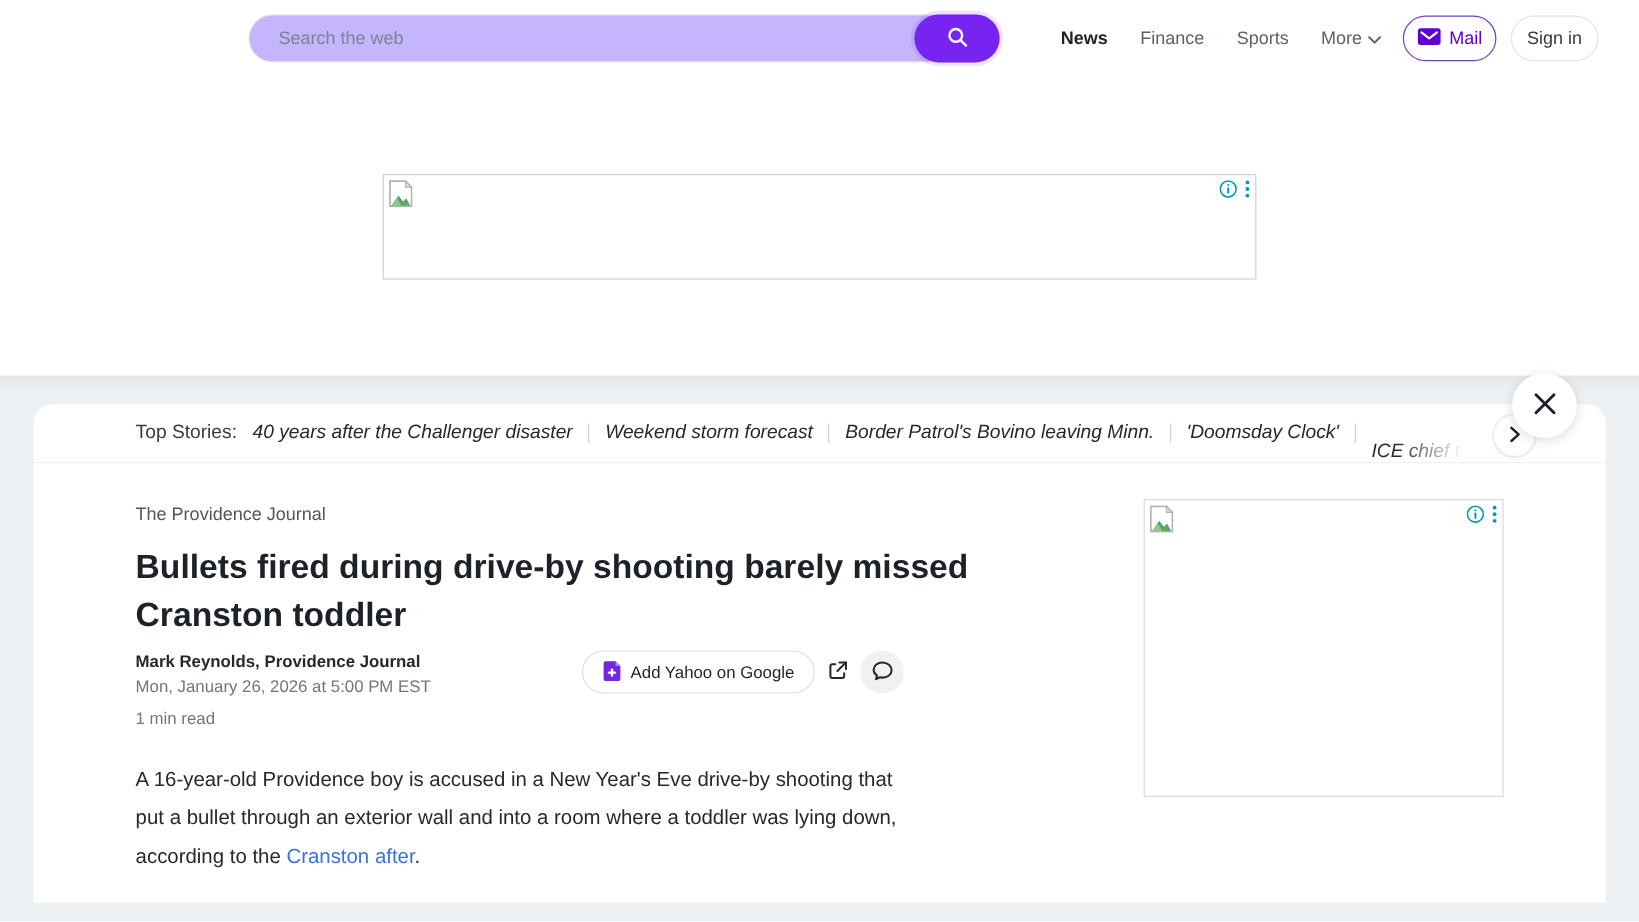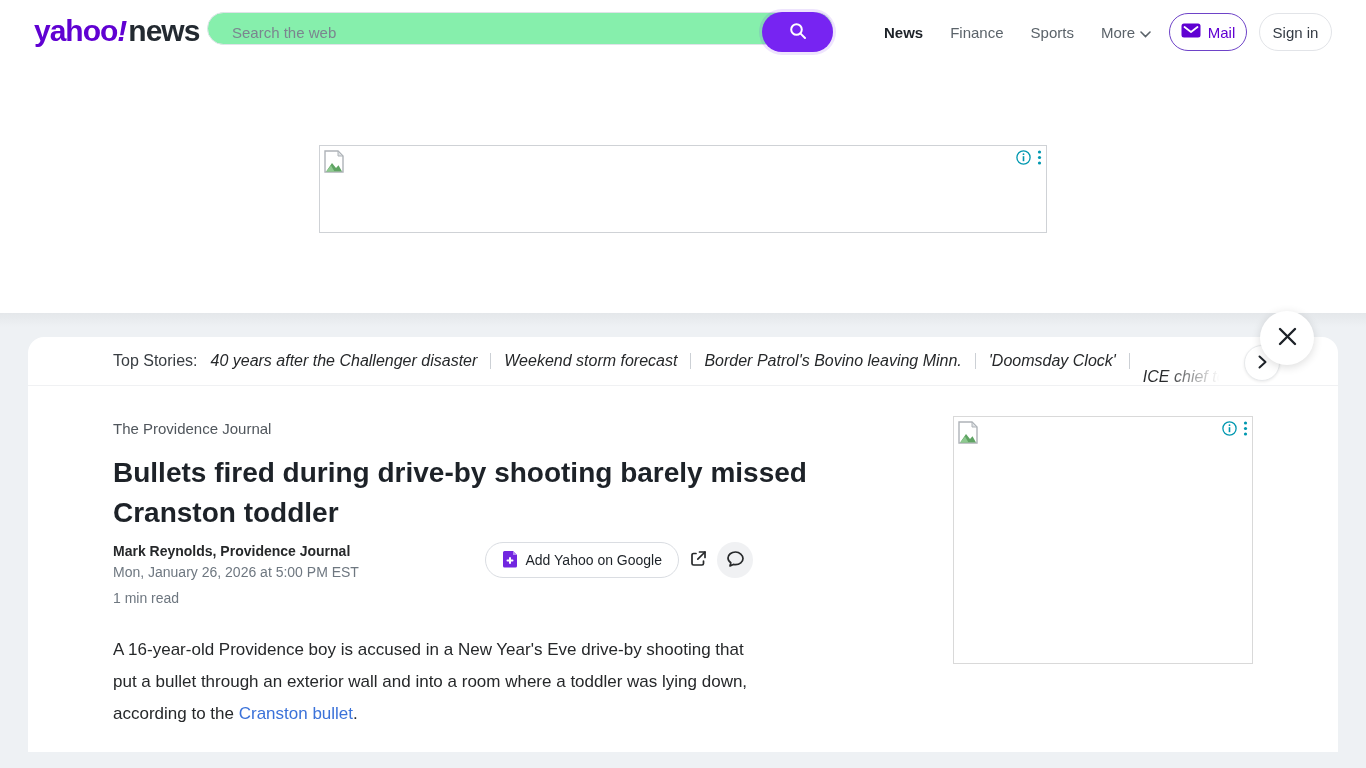--- a/index.html
+++ b/index.html
@@ -6,22 +6,22 @@
   html,body { width:1366px; height:768px; overflow:hidden; background:#fff;
     font-family:"Liberation Sans", sans-serif; }
 
   
   .navbar { position:relative; height:64px; background:#fff; }
   .logo { position:absolute; left:34px; top:14px; font-size:30px; font-weight:800;
     letter-spacing:-1px; cursor:pointer; }
   .logo .y { color:#6001d2; }
   .logo .bang { color:#6001d2; font-style:italic; margin-right:2px; }
   .logo .n { color:#232a31; }
-  .searchbar { position:absolute; left:207px; top:12px; width:626px; height:33px;
-    background:#86efac; border:1px solid #dfe3e8; border-radius:21px; }
+  .searchbar { position:absolute; left:207px; top:12px; width:626px; height:40px;
+    background:#c4b5fd; border:1px solid #dfe3e8; border-radius:21px; }
   .searchbar input { position:absolute; left:24px; top:0; width:500px; height:38px;
     border:none; outline:none; background:transparent; font-size:15px; color:#26282a;
     font-family:"Liberation Sans", sans-serif; }
   .searchbar input::placeholder { color:#7b858f; }
   .search-btn { position:absolute; right:-1px; top:-1px; width:71px; height:40px;
     border:none; border-radius:21px; background:#7724f2; cursor:pointer;
     display:flex; align-items:center; justify-content:center;
     box-shadow:0 0 0 3px rgba(119,36,242,0.12); }
   .nav-links { position:absolute; left:884px; top:0; height:64px; display:flex;
     align-items:center; gap:27px; }
@@ -83,23 +83,20 @@
   .icon-circle { width:36px; height:36px; border-radius:50%; background:#f0f1f3;
     border:none; display:flex; align-items:center; justify-content:center; cursor:pointer; }
   .body-text { margin-top:26px; width:650px; font-size:17px; line-height:32px;
     color:#26282a; }
   .body-text a { color:#3b72d9; text-decoration:none; cursor:pointer; }
 </style>
 </head>
 <body>
 
 <header class="navbar">
-  <div class="logo">
-    <span class="y">yahoo</span><span class="bang">!</span><span class="n">news</span>
-  </div>
 
   <div class="searchbar">
     <input type="text" placeholder="Search the web" style="">
     <button class="search-btn">
       <span>
         <svg width="18" height="18" viewBox="0 0 18 18" fill="none">
           <circle cx="7.5" cy="7.5" r="5.3" stroke="#fff" stroke-width="2"></circle>
           <line x1="11.6" y1="11.6" x2="16" y2="16" stroke="#fff" stroke-width="2" stroke-linecap="round"></line>
         </svg>
       </span>
@@ -235,21 +232,21 @@
             <span>
               <svg width="19" height="18" viewBox="0 0 19 18" fill="none">
                 <path d="M9.5 2 C5.4 2 2 4.7 2 8.1 c0 1.9 1.1 3.6 2.8 4.7 L4 16 l3.3 -1.6 c.7 .2 1.4 .3 2.2 .3 4.1 0 7.5 -2.7 7.5 -6.1 S13.6 2 9.5 2 z" stroke="#26282a" stroke-width="1.7" stroke-linejoin="round"></path>
               </svg>
             </span>
           </button>
         </div>
       </div>
 
       <p class="body-text">
-        <span>A 16-year-old Providence boy is accused in a New Year's Eve drive-by shooting that put a bullet through an exterior wall and into a room where a toddler was lying down, according to the </span><a>Cranston bullet</a><span>.</span>
+        <span>A 16-year-old Providence boy is accused in a New Year's Eve drive-by shooting that put a bullet through an exterior wall and into a room where a toddler was lying down, according to the </span><a>Cranston after</a><span>.</span>
       </p>
     </article>
 
     <div class="ad-box ad-300">
       <span class="broken-img">
         <svg width="20" height="23" viewBox="0 0 20 23">
           <path d="M1 1 h13 l5 5 v16 h-18 z" fill="#fff" stroke="#aeb3b8" stroke-width="1.4"></path>
           <path d="M14 1 l5 5 h-5 z" fill="#dfe2e5" stroke="#aeb3b8" stroke-width="1"></path>
           <path d="M2.2 21.5 L8 13 l4 5 2.5-2.8 3.5 6.3 z" fill="#5fa463"></path>
           <path d="M2.2 21.5 L7 15.5 l3.5 6 z" fill="#8dc98f"></path>

